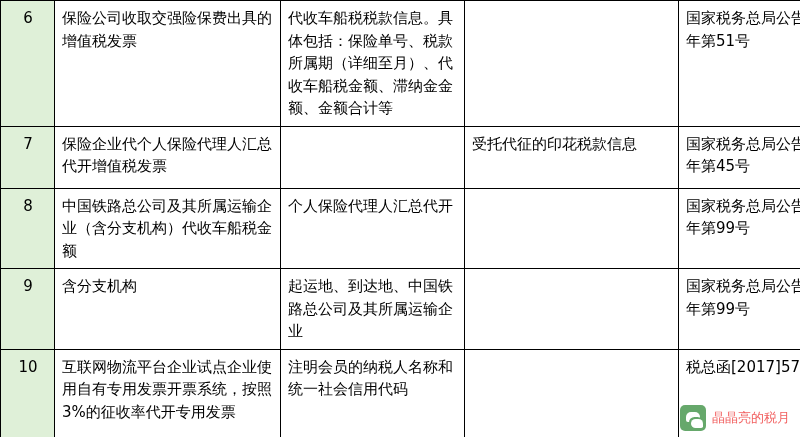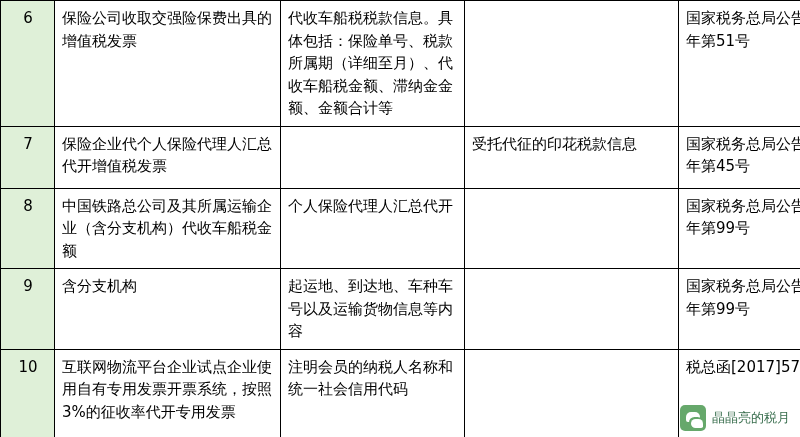--- a/index.html
+++ b/index.html
@@ -93,21 +93,21 @@
     left: 11px;
     top: 14px;
     width: 12px;
     height: 9px;
     border-radius: 5px 5px 2px 5px;
     background: #ffffff;
     box-shadow: -1px -1px 0 1px #4c9a52;
   }
   .wm-text {
     font-size: 13px;
-    color: #14532d;
+    color: #ef4444;
     white-space: nowrap;
   }
 </style>
 </head>
 <body>
 
 <div class="doc">
 
   <table class="main">
     <tbody>
@@ -128,21 +128,21 @@
       <tr class="r8">
         <td class="num">8</td>
         <td class="item">中国铁路总公司及其所属运输企业（含分支机构）代收车船税金额</td>
         <td class="info">个人保险代理人汇总代开</td>
         <td class="note"></td>
         <td class="basis">国家税务总局公告2015年第99号</td>
       </tr>
       <tr class="r9">
         <td class="num">9</td>
         <td class="item">含分支机构</td>
-        <td class="info">起运地、到达地、车种车号以及运输货物信息等内容</td>
+        <td class="info">起运地、到达地、中国铁路总公司及其所属运输企业</td>
         <td class="note"></td>
         <td class="basis">国家税务总局公告2015年第99号</td>
       </tr>
       <tr class="r10">
         <td class="num">10</td>
         <td class="item">互联网物流平台企业试点企业使用自有专用发票开票系统，按照3%的征收率代开专用发票</td>
         <td class="info">注明会员的纳税人名称和统一社会信用代码</td>
         <td class="note"></td>
         <td class="basis">税总函[2017]579号</td>
       </tr>

